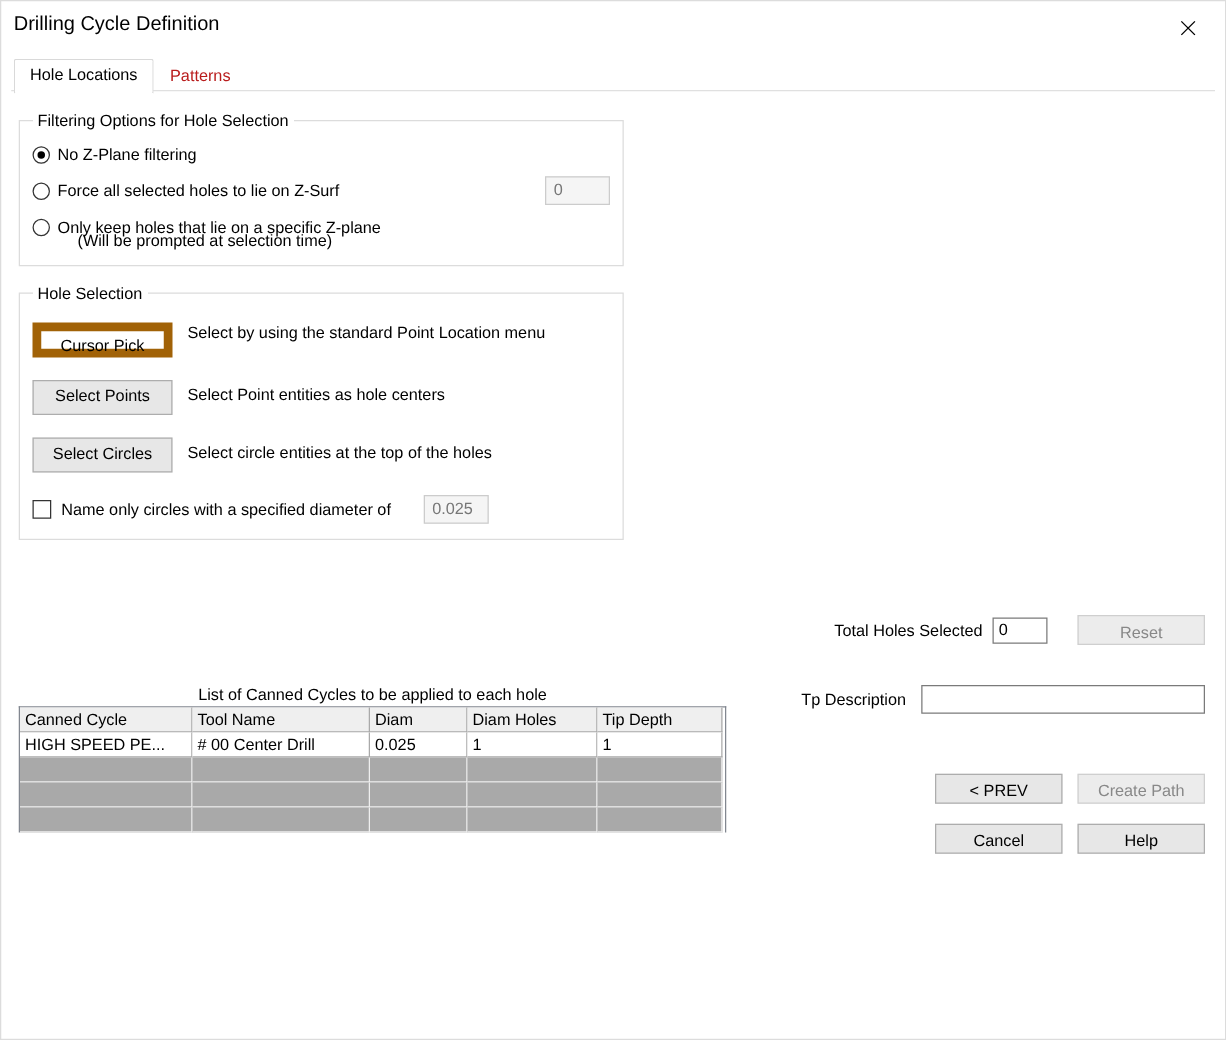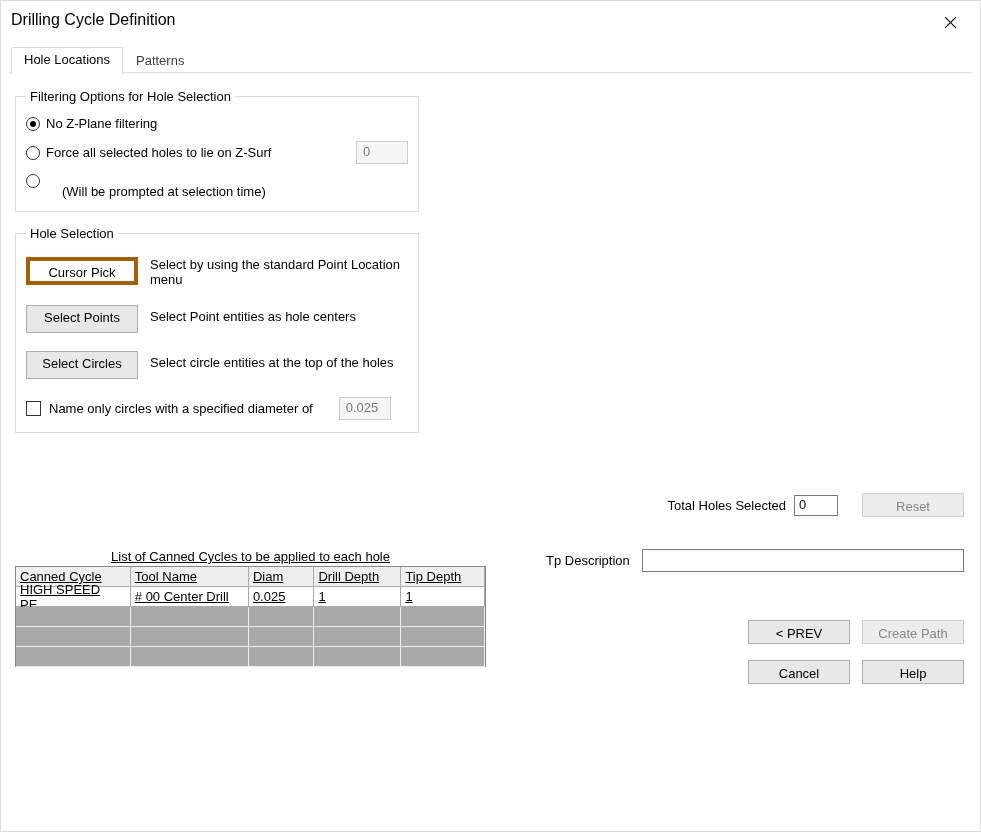--- a/index.html
+++ b/index.html
@@ -8,42 +8,42 @@
     .titlebar { display: flex; justify-content: space-between; align-items: flex-start; padding: 6px 10px 0 10px; height: 46px; }
     .title { font-size: 16px; padding-top: 4px; }
     .close-btn { width: 40px; height: 30px; display: flex; align-items: center; justify-content: center; cursor: pointer; }
     .close-btn svg { width: 13px; height: 13px; }
     .content { padding: 0 8px 8px 8px; }
     .tabs-wrap { position: relative; }
     .tabstrip-under { position:absolute; left:0; right:0; top:25px; height:1px; background:#e0e0e0; z-index:0;}
     .tabs { display: flex; position: relative; z-index:1; margin-left: 2px;}
     .tab { padding: 4px 12px 6px 12px; position: relative; cursor: default; font-size: 13px; }
     .tab.active { border: 1px solid #d9d9d9; border-bottom: 1px solid #fff; background: #fff; border-radius: 2px 2px 0 0;}
-    .tab.inactive { color: #404040; border: 1px solid transparent; padding-top:5px; }
+    .tab.inactive { color: #b91c1c; border: 1px solid transparent; padding-top:5px; }
     .tab-body { border-top: none; padding: 10px 0 0 6px; }
-    fieldset { border: 1px solid #dcdcdc; padding: 8px 10px 12px 10px; margin: 4px 0 14px 0; width: 404px; }
+    fieldset { border: 1px solid #dcdcdc; padding: 8px 10px 12px 10px; margin: 4px 0 14px 0; width: 484px; }
     fieldset legend { padding: 0 4px; font-size: 13px; color: #000; }
     .radio-row { display: flex; align-items: center; margin: 4px 0 10px 0; gap: 6px; }
     .radio-dot { width: 14px; height: 14px; border: 1px solid #333; border-radius: 50%; display: inline-flex; align-items: center; justify-content: center; background:#fff;}
     .radio-dot.sel::after { content: ""; width: 6px; height: 6px; border-radius: 50%; background: #000; }
     .radio-label { font-size: 13px; }
     .radio-sub { margin-left: 36px; font-size: 13px; margin-top: -6px; }
     .num-input { width: 52px; height: 23px; border: 1px solid #cccccc; background: #f5f5f5; padding: 2px 6px; font-size: 13px; color: #777; text-align: left;}
     .btn-row { display: flex; align-items: flex-start; gap: 12px; margin: 8px 0 18px 0; }
     .sel-btn { min-width: 112px; height: 28px; border: 1px solid #adadad; background: #e7e7e7; text-align: center; line-height: 24px; font-size: 13px; cursor: pointer; padding: 0 8px; }
-    .sel-btn.highlight { border: 4px solid #a16207; background:#fff; }
+    .sel-btn.highlight { border: 7px solid #a16207; background:#fff; }
     .sel-desc { font-size: 13px; max-width: 320px; }
     .chk-row { display: flex; align-items: center; gap: 8px; margin-top: 10px;}
     .chk { width: 15px; height: 15px; border: 1px solid #333; background: #fff; }
     .total-row { display: flex; align-items: center; justify-content: flex-end; gap: 8px; margin: 60px 8px 0 0;}
     .total-val { width: 44px; height: 21px; border: 1px solid #7a7a7a; padding: 1px 4px; font-size: 13px; background:#fff;}
     .btn { min-width: 102px; height: 24px; border: 1px solid #adadad; background: #e7e7e7; text-align: center; line-height: 26px; font-size: 13px; cursor: pointer;}
     .btn.disabled { color: #888; border-color: #cfcfcf; background: #ececec; cursor: default;}
     .lower { display: flex; margin-top: 32px; padding: 0 0 0 0; align-items: flex-start; gap: 60px;}
-    .list-area { width: 471px; text-decoration: underline; }
+    .list-area { width: 566px; }
     .list-title { text-align: center; font-size: 13px; margin-bottom: 2px;}
     .grid { border: 1px solid #828790; border-bottom:none;}
     .grid-head, .grid-row { display: flex; }
     .grid-head .cell { background: #efefef; border-right: 1px solid #a9a9a9; border-bottom: 1px solid #a9a9a9; padding: 1px 4px; font-size: 13px; height: 20px; display:flex; align-items:center;}
     .grid-row .cell { border-right: 1px solid #a9a9a9; border-bottom: 1px solid #a9a9a9; padding: 1px 4px; font-size: 13px; height: 20px; display:flex; align-items:center; background:#fff;}
     .grid-row.empty .cell { background: #a9a9a9; border-right-color:#efefef; border-bottom-color:#efefef;}
     .c0 { width: 138px; } .c1 { width: 142px; } .c2 { width: 78px; } .c3 { width: 104px; } .c4 { width: 100px; }
     .right-area { flex: 1; padding-right: 8px;}
     .tp-row { display: flex; align-items: center; gap: 12px; }
     .tp-input { flex: 1; height: 23px; border: 1px solid #7a7a7a; padding: 2px 4px; font-size: 13px; }
@@ -86,20 +86,21 @@
         <div class="radio-row" style="justify-content: space-between;">
           <div style="display:flex; align-items:center; gap:6px;">
             <span class="radio-dot"></span>
             <span class="radio-label">Force all selected holes to lie on Z-Surf</span>
           </div>
           <span class="num-input">0</span>
         </div>
 
         <div class="radio-row" style="margin-bottom:2px;">
           <span class="radio-dot"></span>
+          <span class="radio-label">Only keep holes that lie on a specific Z-plane</span>
         </div>
         <div class="radio-sub">(Will be prompted at selection time)</div>
       </fieldset>
 
       <fieldset>
         <legend>Hole Selection</legend>
 
         <div class="btn-row">
           <div class="sel-btn highlight">Cursor Pick</div>
           <div class="sel-desc">Select by using the standard Point Location menu</div>
@@ -131,21 +132,21 @@
       </div>
 
       <div class="lower">
         <div class="list-area">
           <div class="list-title">List of Canned Cycles to be applied to each hole</div>
           <div class="grid">
             <div class="grid-head">
               <div class="cell c0">Canned Cycle</div>
               <div class="cell c1">Tool Name</div>
               <div class="cell c2">Diam</div>
-              <div class="cell c3">Drill Depth</div>
+              <div class="cell c3">Diam Holes</div>
               <div class="cell c4">Tip Depth</div>
             </div>
             <div class="grid-row">
               <div class="cell c0">HIGH SPEED PE...</div>
               <div class="cell c1"># 00 Center Drill</div>
               <div class="cell c2">0.025</div>
               <div class="cell c3">1</div>
               <div class="cell c4">1</div>
             </div>
             <div class="grid-row empty">

